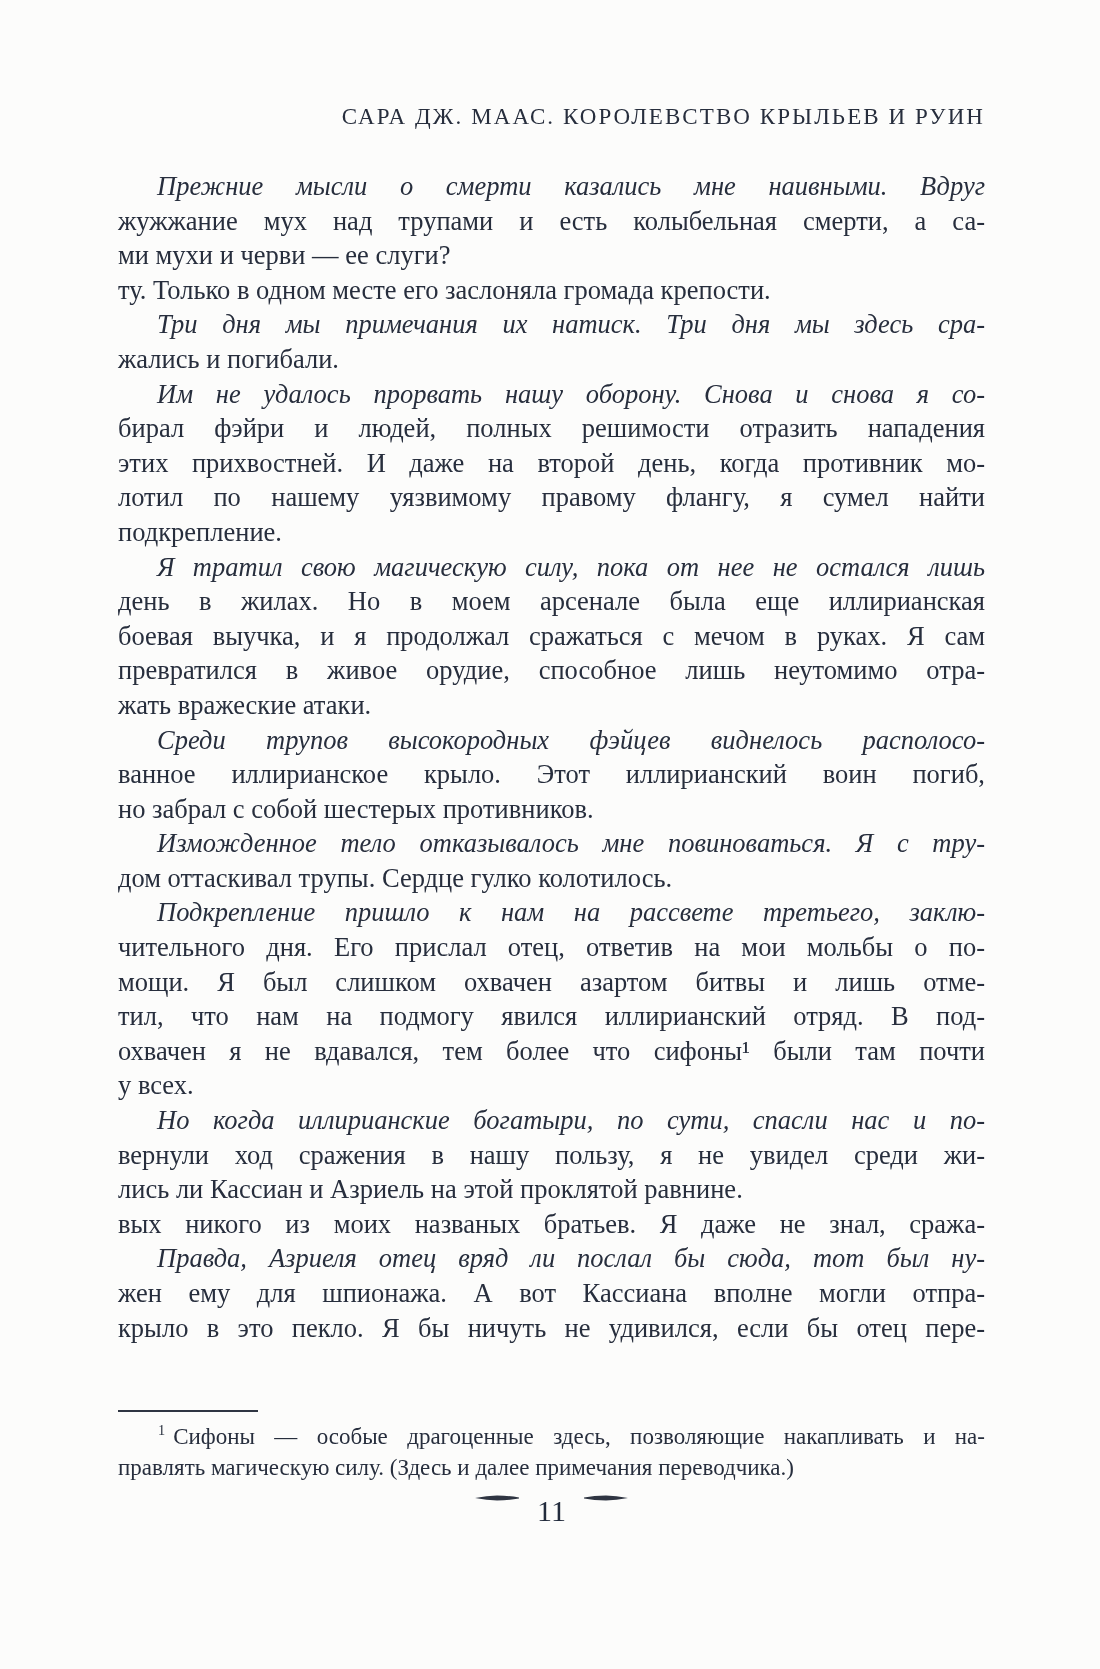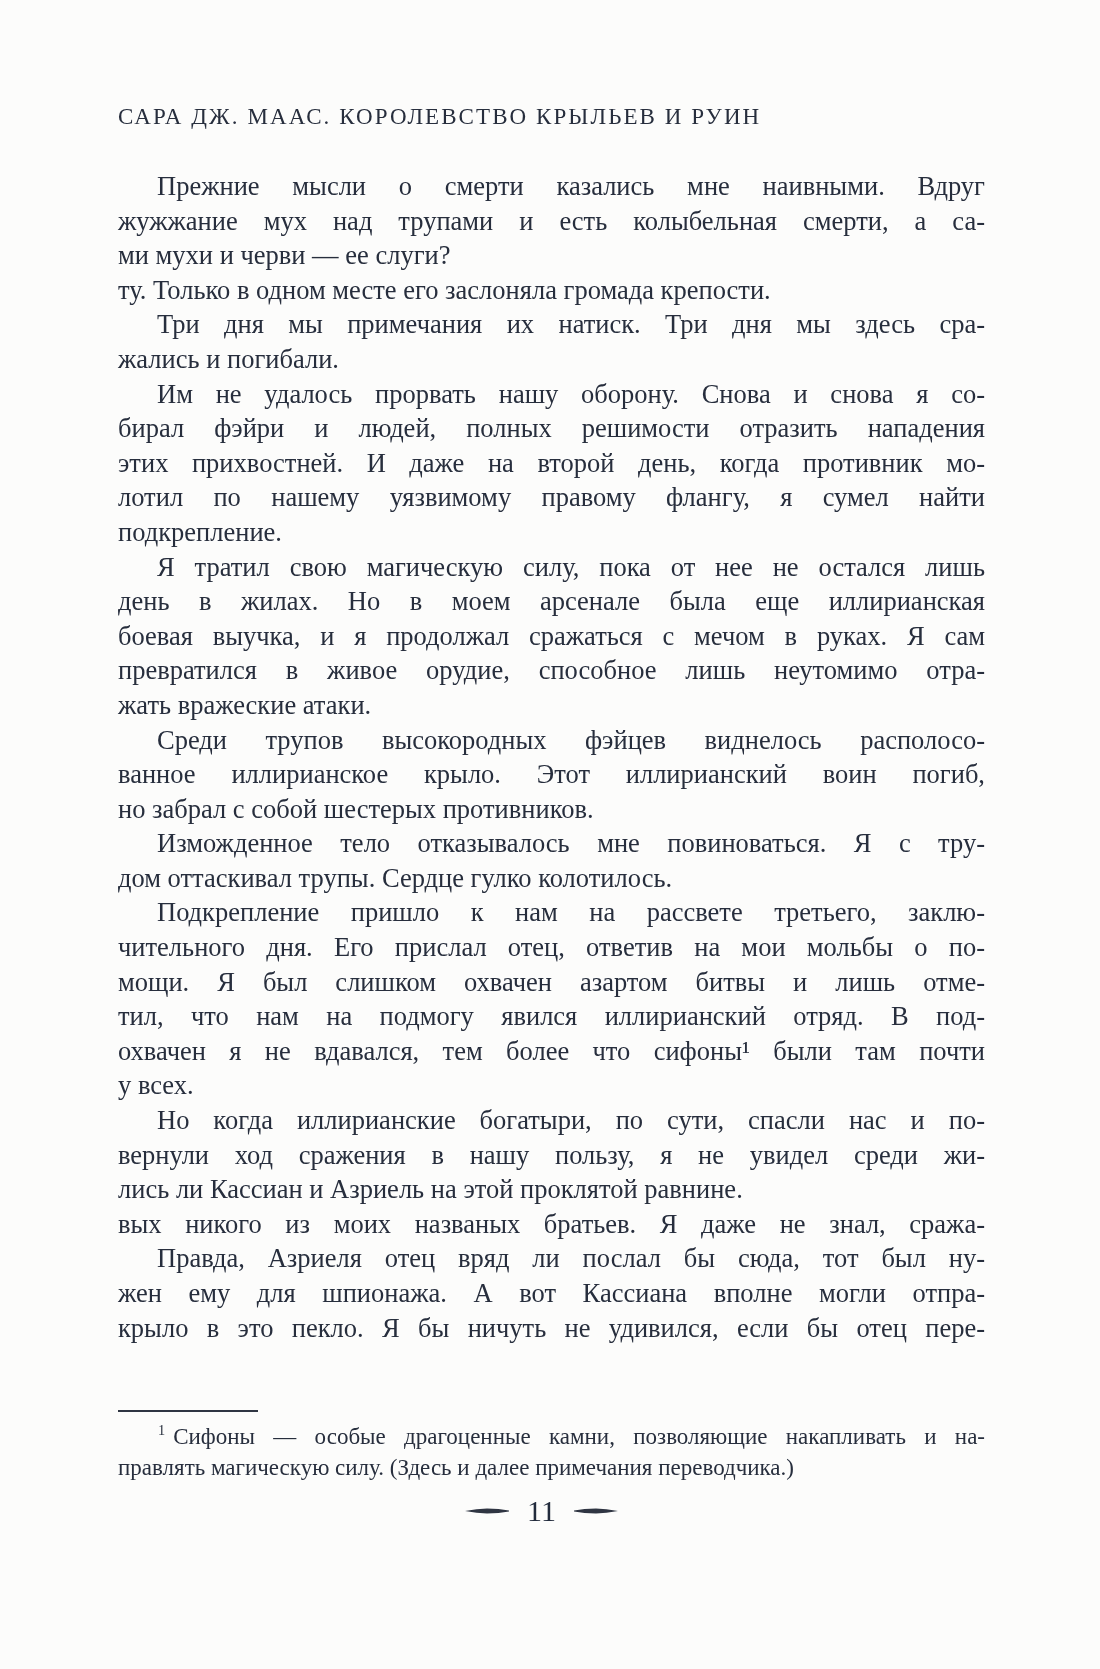--- a/index.html
+++ b/index.html
@@ -14,39 +14,39 @@
     background: #fcfcfb;
     overflow: hidden;
     font-family: "Liberation Serif", "DejaVu Serif", serif;
     color: #272e3d;
   }
   .running-header {
     position: absolute;
     top: 104px;
     left: 118px;
     width: 867px;
-    text-align: left;
+    text-align: right;
     font-size: 23px;
     letter-spacing: 0.09em;
     white-space: nowrap;
   }
   .body-text {
     position: absolute;
     top: 169px;
     left: 118px;
     width: 867px;
     font-size: 26.5px;
     line-height: 34.6px;
   }
   .pline {
     text-align: justify;
     text-align-last: justify;
     white-space: nowrap;
   }
-  .pline.pfirst { text-indent: 39px; }
+  .pline.pfirst { text-indent: 39px; font-style: italic; }
   .pline.plast  { text-align-last: left; }
   .fnsep {
     position: absolute;
     top: 1410px;
     left: 118px;
     width: 140px;
     border-top: 2px solid #2f3542;
   }
   .footnote {
     position: absolute;
@@ -64,25 +64,25 @@
   }
   .fn-line .it { }
   .fn-mark {
     font-size: 0.62em;
     line-height: 0;
     margin-right: 8px;
   }
   .pagenum-row {
     position: absolute;
     top: 1494px;
-    left: 108px;
+    left: 118px;
     width: 867px;
     display: flex;
     justify-content: center;
-    align-items: center;
+    align-items: flex-start;
     gap: 18px;
   }
   .pagenum {
     font-size: 30px;
     color: #222b3c;
   }
   .ornament { display: block; }
 </style>
 </head>
 <body>
@@ -133,21 +133,21 @@
     <div class="pline">вых никого из моих названых братьев. Я даже не знал, сража-</div>
 
     <div class="pline pfirst">Правда, Азриеля отец вряд ли послал бы сюда, тот был ну-</div>
     <div class="pline">жен ему для шпионажа. А вот Кассиана вполне могли отпра-</div>
     <div class="pline">крыло в это пекло. Я бы ничуть не удивился, если бы отец пере-</div>
   </div>
 
   <div class="fnsep"></div>
 
   <div class="footnote">
-    <div class="fn-line fn1"><sup class="fn-mark">1</sup><span class="it">Сифоны</span><span> — особые драгоценные камни, позволяющие накапливать и на-</span></div>
+    <div class="fn-line fn1"><sup class="fn-mark">1</sup><span class="it">Сифоны</span><span> — особые драгоценные здесь, позволяющие накапливать и на-</span></div>
     <div class="fn-line"><span>правлять магическую силу. </span><span class="it">(Здесь и далее примечания переводчика.)</span></div>
   </div>
 
   <div class="pagenum-row">
     <svg class="ornament" width="44" height="8" viewBox="0 0 44 8">
       <path d="M0 4 Q12 1.6 22 1.4 Q34 1.6 44 3.4 L44 4.6 Q34 6.4 22 6.6 Q12 6.4 0 4 Z" fill="#2f3542"></path>
     </svg>
     <span class="pagenum">11</span>
     <svg class="ornament" width="44" height="8" viewBox="0 0 44 8">
       <path d="M44 4 Q32 1.6 22 1.4 Q10 1.6 0 3.4 L0 4.6 Q10 6.4 22 6.6 Q32 6.4 44 4 Z" fill="#2f3542"></path>

